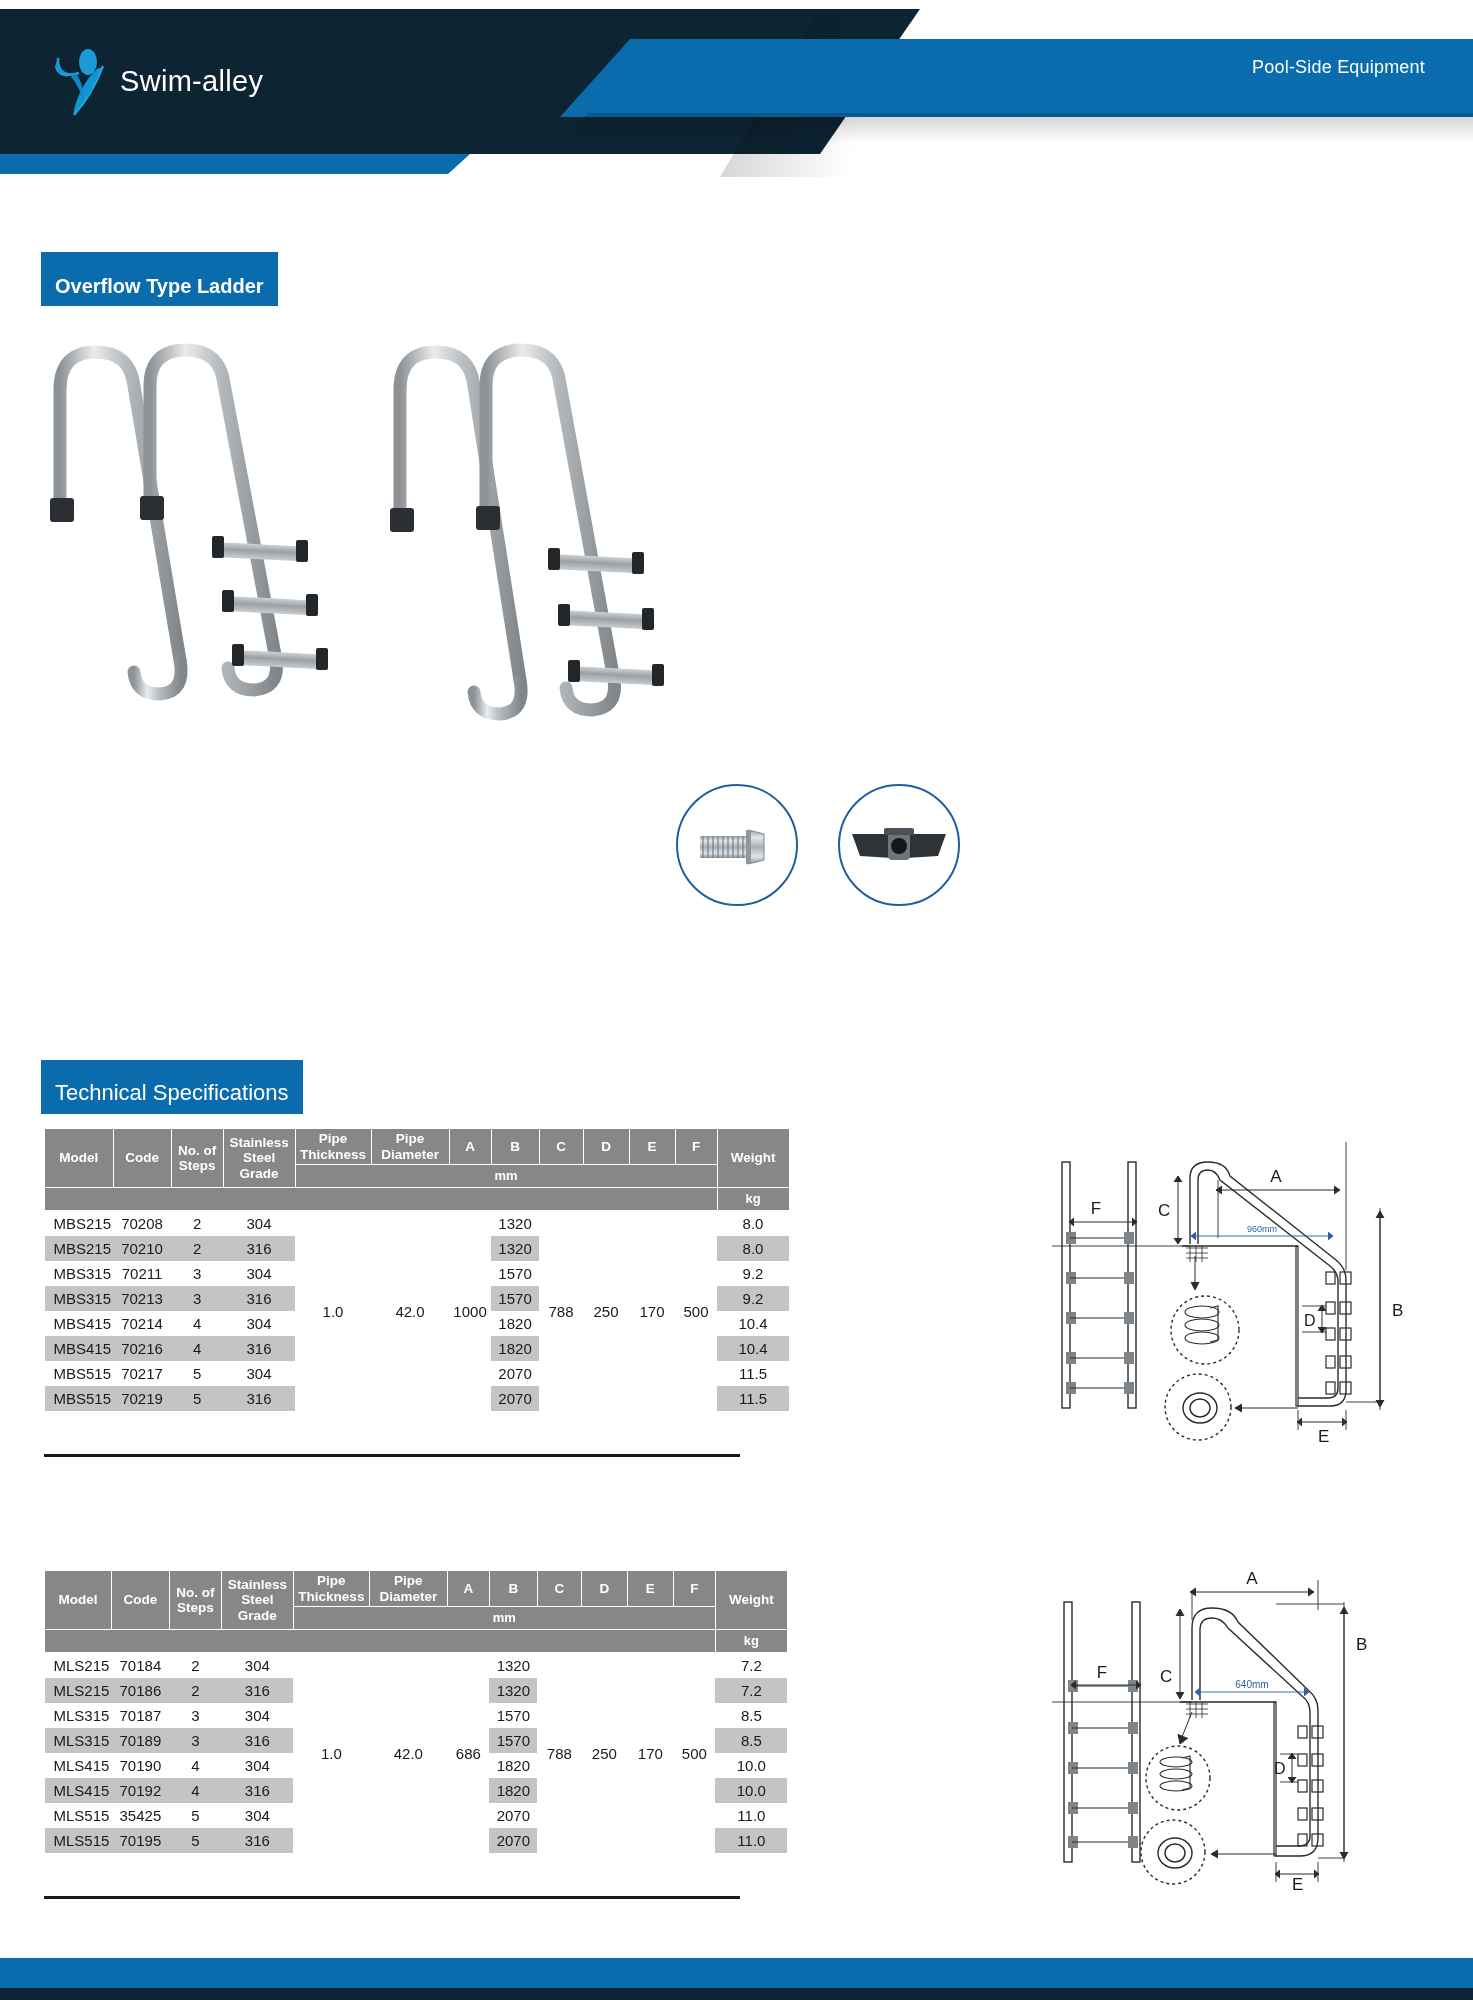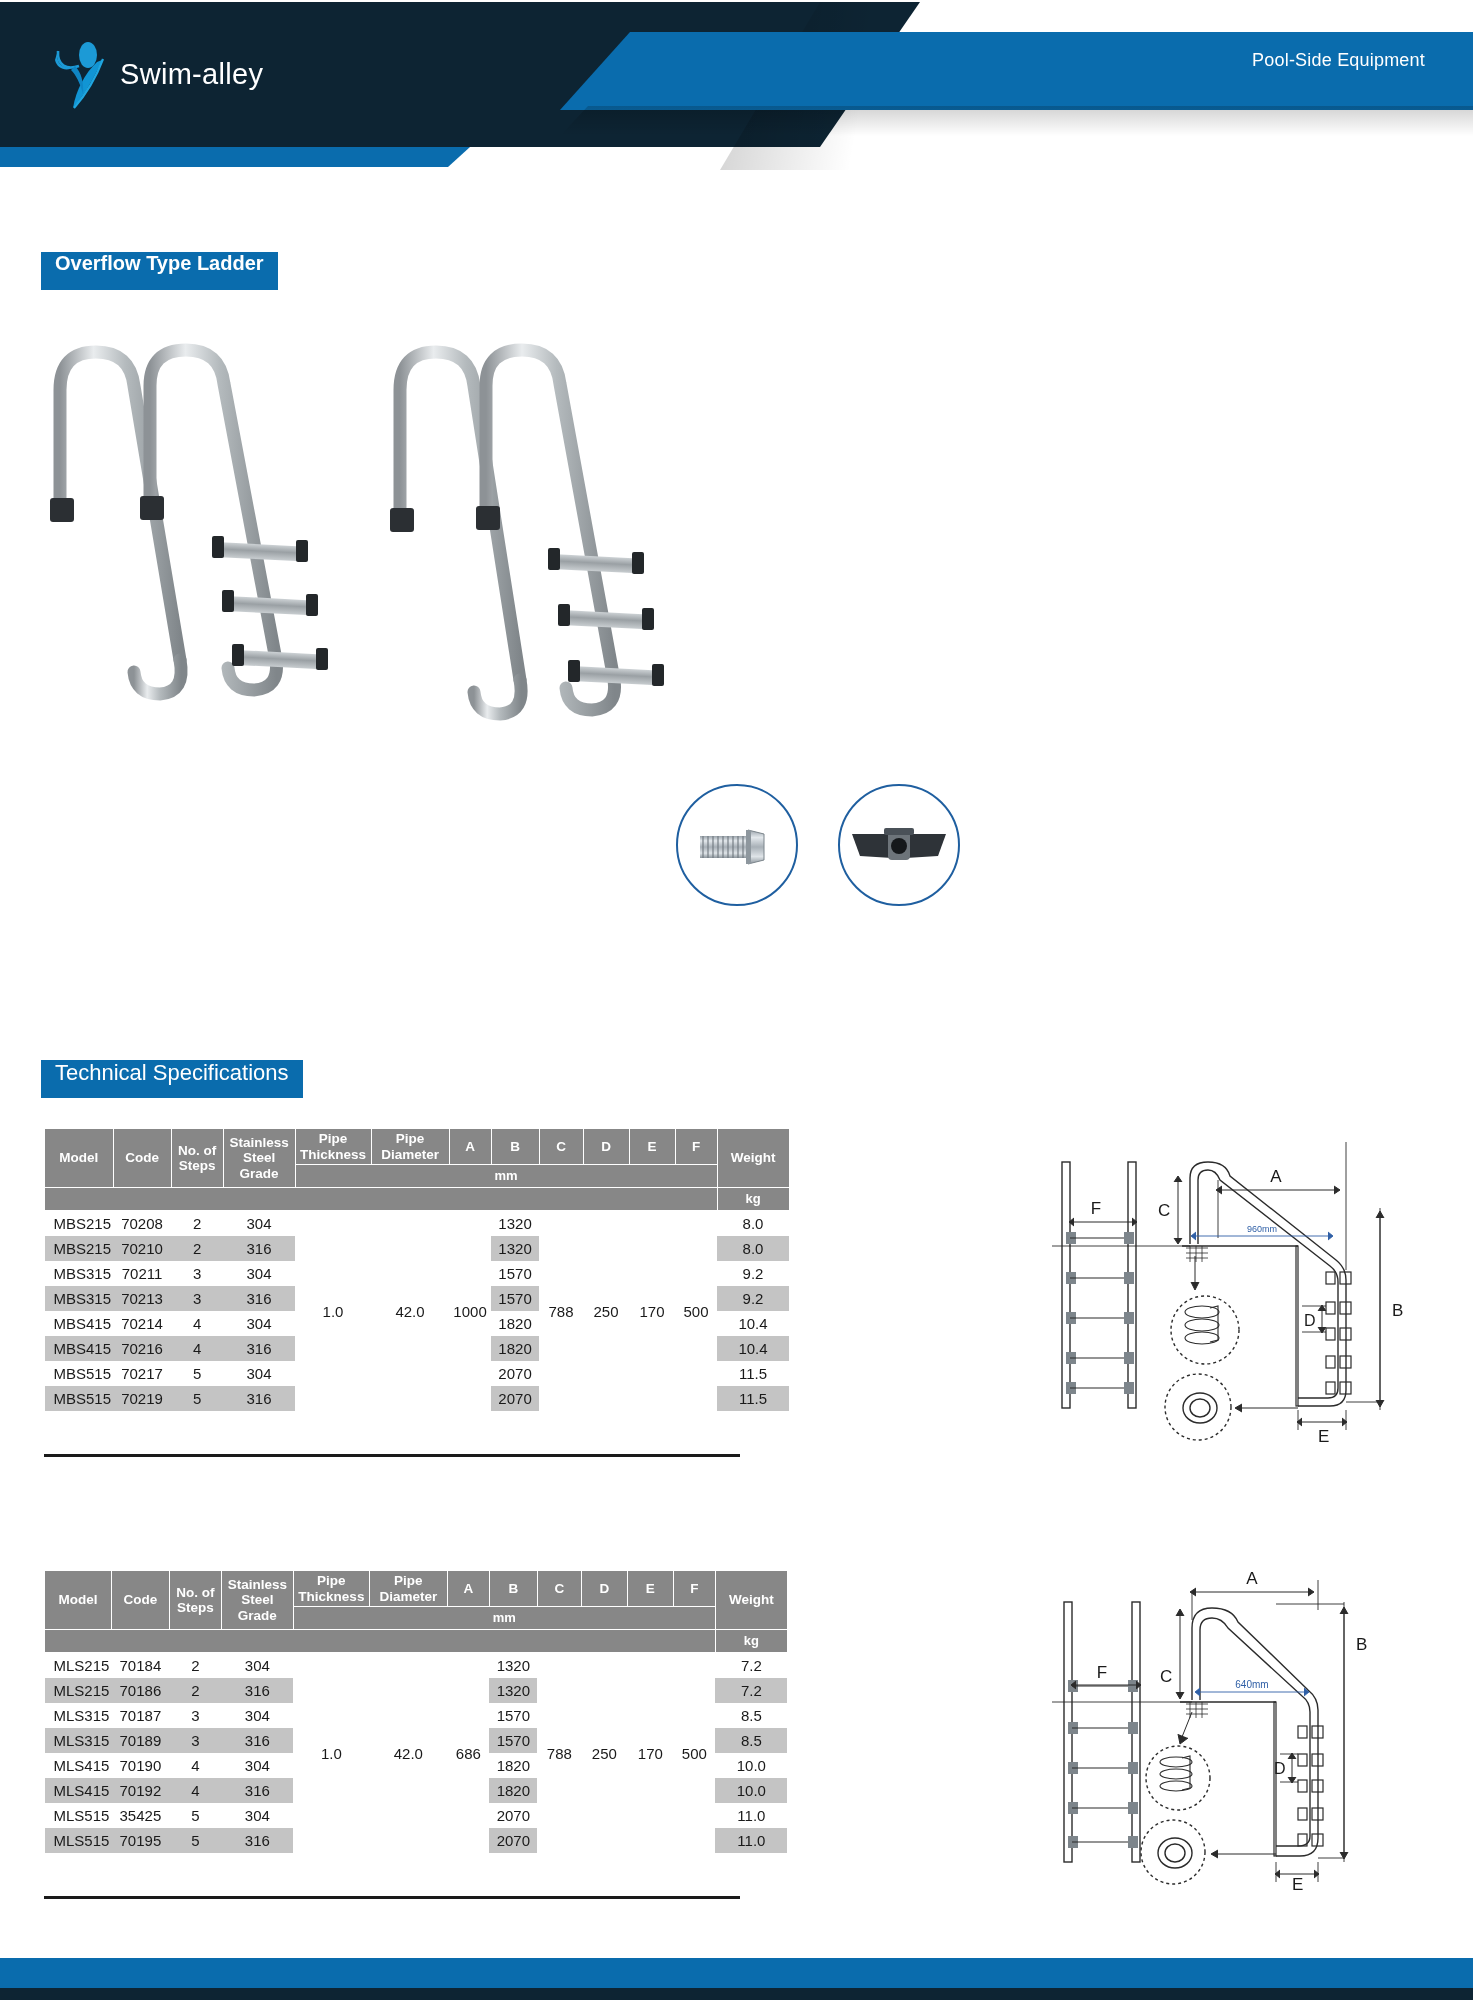--- a/index.html
+++ b/index.html
@@ -11,21 +11,21 @@
     width: 1473px;
     height: 2000px;
     position: relative;
     font-family: "Liberation Sans", sans-serif;
     overflow: hidden;
   }
 
   
   .header {
     position: absolute;
-    left: 0; top: 2px;
+    left: 0; top: 9px;
     width: 1473px;
     height: 160px;
   }
   .hdr-dark {
     position: absolute;
     left: 0; top: 0;
     width: 920px;
     height: 145px;
     background: #0d2433;
     clip-path: polygon(0 0, 920px 0, 820px 145px, 0 145px);
@@ -93,22 +93,22 @@
     letter-spacing: 0.3px;
     white-space: nowrap;
   }
 
   
   .sec-tab {
     position: absolute;
     background: #0a6cad;
     color: #ffffff;
     display: flex;
-    align-items: flex-start;
-    padding: 0 14px;
+    align-items: flex-end;
+    padding: 8px 14px;
     white-space: nowrap;
   }
   .sec-tab.primary {
     left: 41px; top: 252px;
     height: 38px;
     font-size: 20px;
     font-weight: bold;
   }
   .sec-tab.specs {
     left: 41px; top: 1060px;

